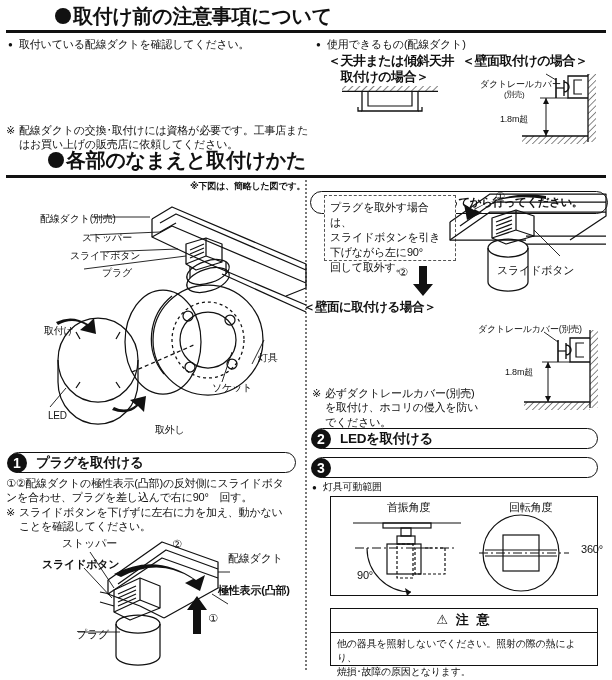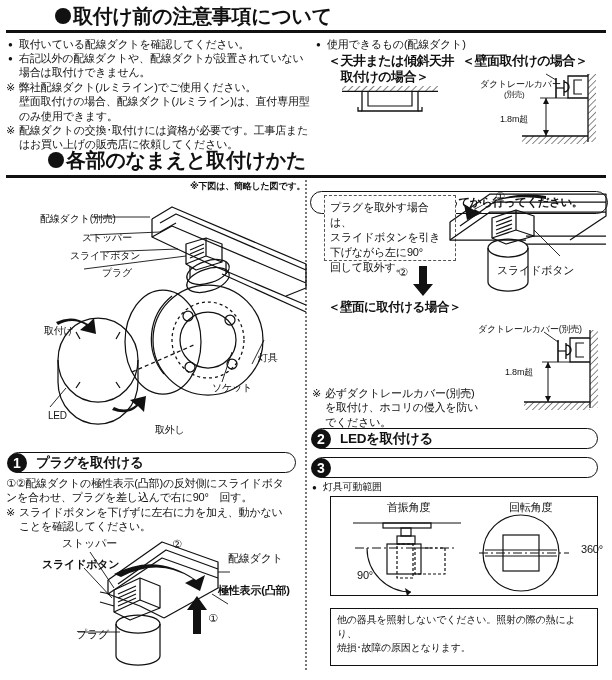--- a/index.html
+++ b/index.html
@@ -87,23 +87,20 @@
 
 <div class="pg">
 
   <div class="sec-head" style="left:55px;top:6px;">
     <span class="sec-bullet"></span>
     <span class="sec-title">取付け前の注意事項について</span>
   </div>
   <div class="rule" style="left:6px;top:30px;width:600px;height:3px;"></div>
 
   <div class="dot-li" style="left:8px;top:37px;width:290px;">取付いている配線ダクトを確認してください。</div>
-  <div class="dot-li" style="left:8px;top:51px;width:295px;">右記以外の配線ダクトや、配線ダクトが設置されていない場合は取付けできません。</div>
-  <div class="komejirushi" style="left:6px;top:80px;width:298px;">弊社配線ダクト(ルミライン)でご使用ください。
-壁面取付けの場合、配線ダクト(ルミライン)は、直付専用型のみ使用できます。</div>
   <div class="komejirushi" style="left:6px;top:123px;width:298px;">配線ダクトの交換･取付けには資格が必要です。工事店またはお買い上げの販売店に依頼してください。</div>
 
   <div class="dot-li" style="left:316px;top:37px;width:280px;">使用できるもの(配線ダクト)</div>
 
   <div class="tx b" style="left:462px;top:53px;font-size:13px;line-height:16px;letter-spacing:-0.5px;">＜壁面取付けの場合＞</div>
   <div class="tx b" style="left:328px;top:53px;font-size:13px;line-height:16px;letter-spacing:-0.5px;">＜天井または傾斜天井
 　取付けの場合＞</div>
 
   <div class="fig" style="left:340px;top:84px;">
     <svg width="120" height="42" viewBox="0 0 120 42">
@@ -266,21 +263,21 @@
   </div>
   <div class="flab t11" style="left:497px;top:264px;">スライドボタン</div>
   <div class="flab t11" style="left:495px;top:190px;">①</div>
   <div class="flab t11" style="left:398px;top:266px;">②</div>
   <div class="fig" style="left:412px;top:266px;">
     <svg width="22" height="30" viewBox="0 0 22 30">
       <path d="M7,0 L15,0 L15,18 L21,18 L11,30 L1,18 L7,18 Z" fill="#111"></path>
     </svg>
   </div>
 
-  <div class="tx b" style="left:328px;top:300px;font-size:12.5px;letter-spacing:-0.5px;">＜壁面に取付ける場合＞</div>
+  <div class="tx b" style="left:303px;top:300px;font-size:12.5px;letter-spacing:-0.5px;">＜壁面に取付ける場合＞</div>
   <div class="komejirushi" style="left:312px;top:386px;width:186px;">必ずダクトレールカバー(別売)
 を取付け、ホコリの侵入を防い
 でください。</div>
 
   <div class="flab t9" style="left:478px;top:323px;">ダクトレールカバー(別売)</div>
   <div class="flab t9" style="left:505px;top:366px;">1.8m超</div>
 
   <div class="fig" style="left:478px;top:330px;">
     <svg width="134" height="86" viewBox="0 0 134 86">
       <defs>
@@ -408,17 +405,21 @@
             <line x1="8" y1="37" x2="80" y2="37"></line>
             <line x1="8" y1="43" x2="80" y2="43"></line>
           </g>
         </svg>
       </div>
       <div class="flab t11" style="left:250px;top:46px;">360°</div>
     </div>
   </div>
 
   <div class="caution" style="left:330px;top:608px;width:268px;height:58px;">
+    <div class="caution-hd">
+      <span>⚠</span>
+      <span>注 意</span>
+    </div>
     <div class="caution-bd">他の器具を照射しないでください。照射の際の熱により、
 焼損･故障の原因となります。</div>
   </div>
 
 </div>
 
 </body></html>

